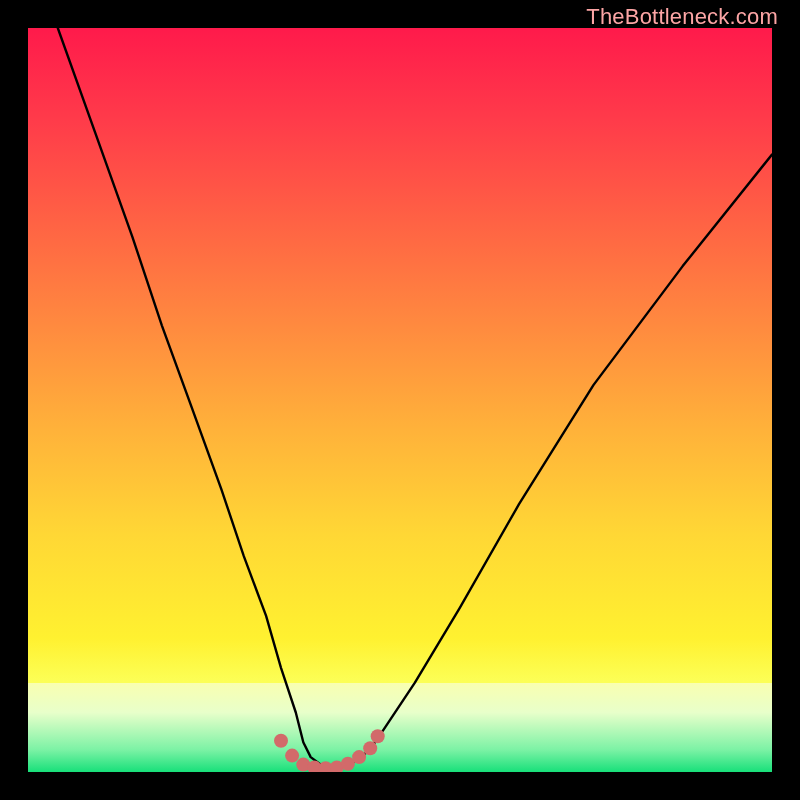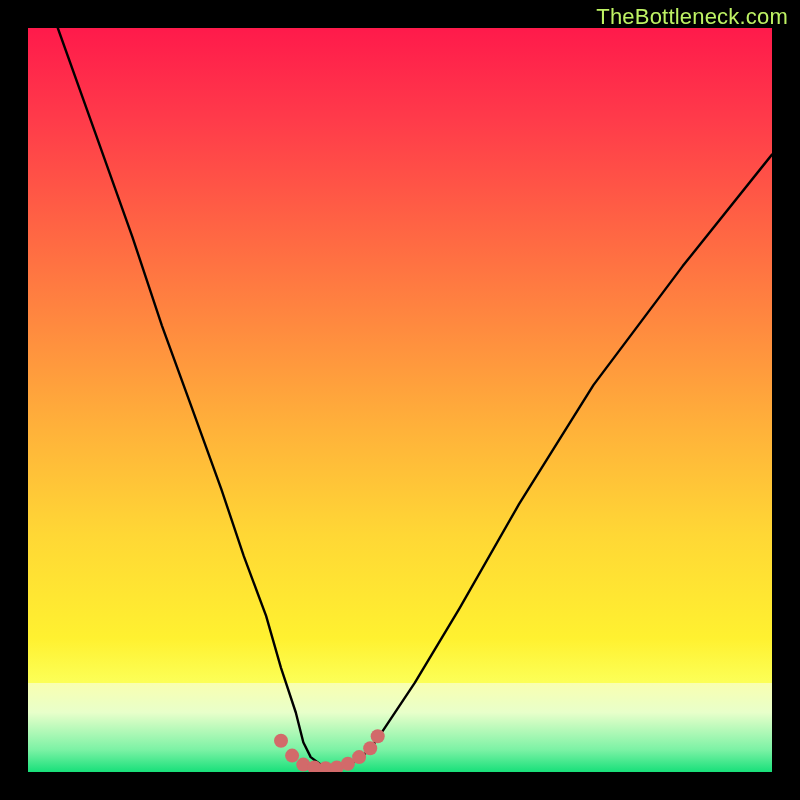--- a/index.html
+++ b/index.html
@@ -13,22 +13,22 @@
   }
   .root {
     position: relative;
     width: 800px;
     height: 800px;
     background: #000;
   }
   .watermark {
     position: absolute;
     top: 4px;
-    right: 12px;
-    color: #bef264;
+    right: 22px;
+    color: #fca5a5;
     font-size: 22px;
     font-weight: 500;
     letter-spacing: 0.2px;
     z-index: 3;
   }
   .grad {
     position: absolute;
     left: 28px;
     top: 28px;
     width: 744px;

